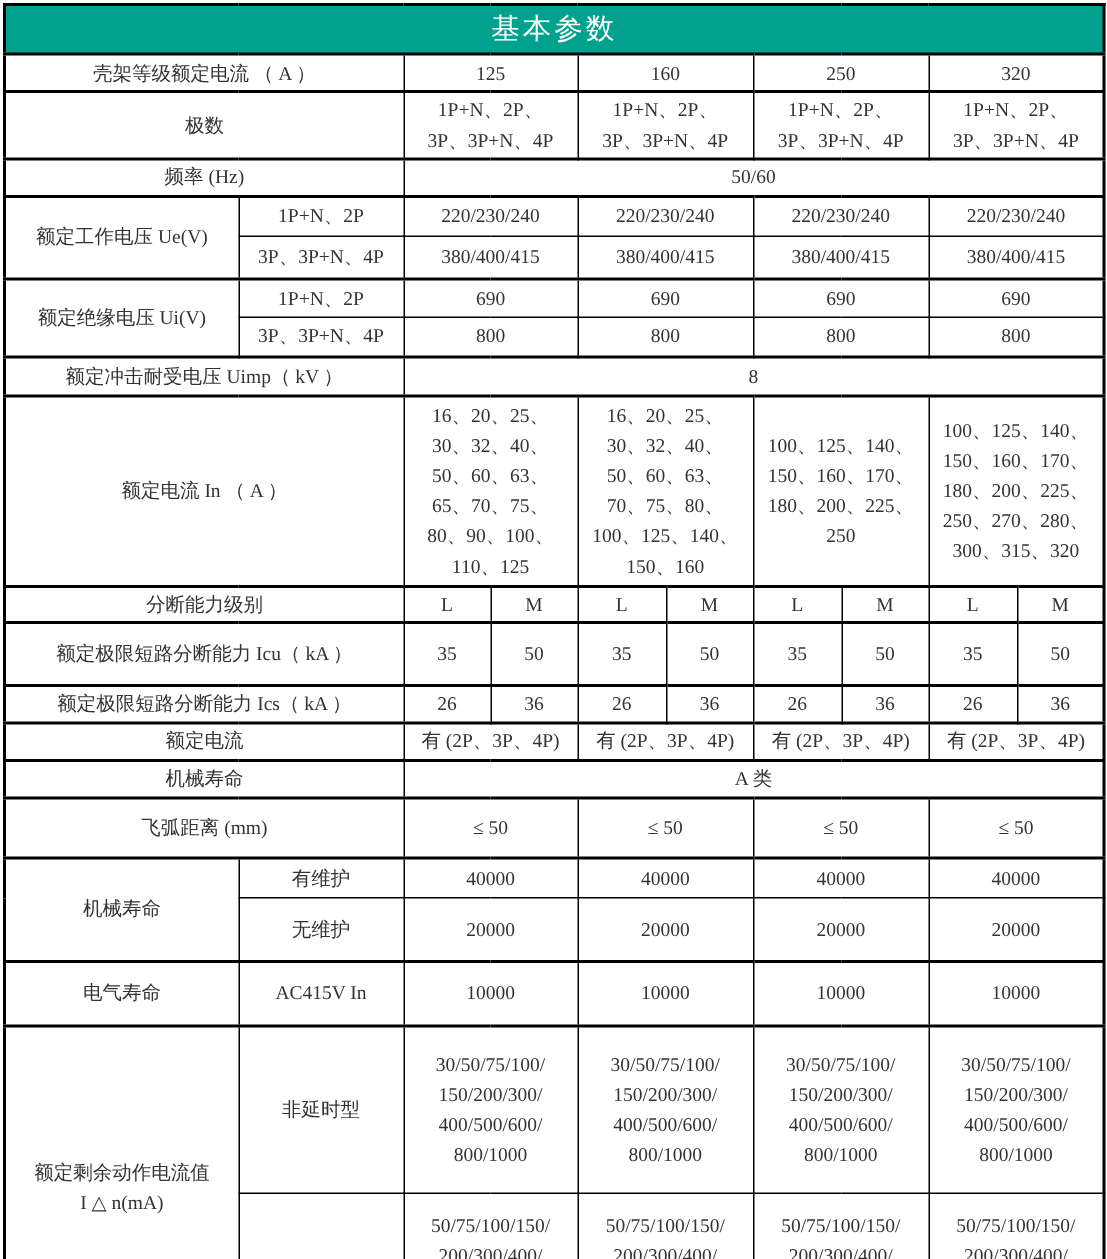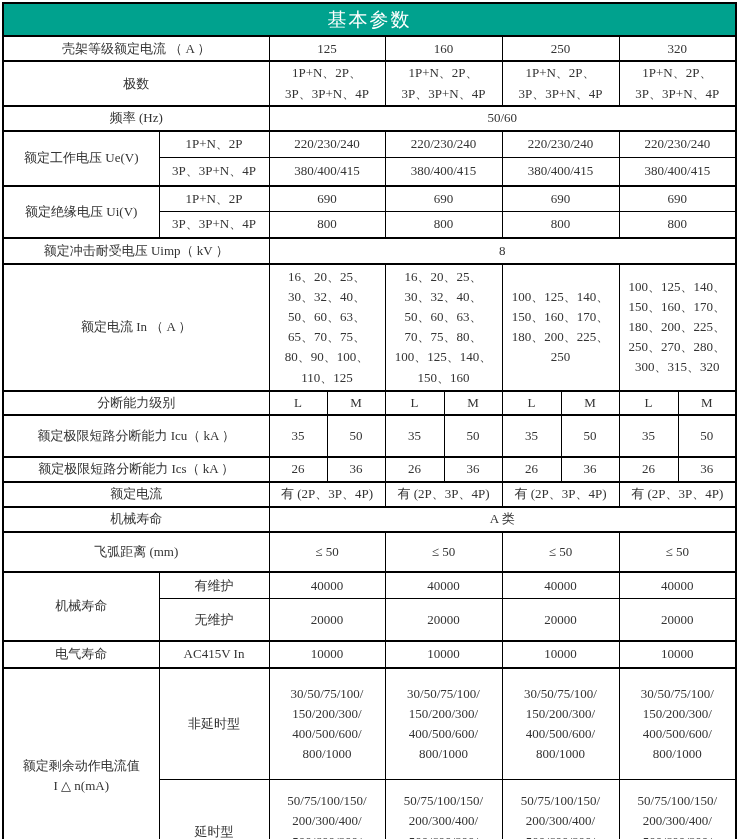--- a/index.html
+++ b/index.html
@@ -216,21 +216,21 @@
       <td colspan="2" class="mb">40000</td>
     </tr>
     <tr style="height:42px">
       <td>无维护</td>
       <td colspan="2" class="mb">20000</td>
       <td colspan="2" class="mb">20000</td>
       <td colspan="2" class="mb">20000</td>
       <td colspan="2" class="mb">20000</td>
     </tr>
 
-    <tr class="g" style="height:27px">
+    <tr class="g" style="height:43px">
       <td class="lab">电气寿命</td>
       <td>AC415V In</td>
       <td colspan="2" class="mb">10000</td>
       <td colspan="2" class="mb">10000</td>
       <td colspan="2" class="mb">10000</td>
       <td colspan="2" class="mb">10000</td>
     </tr>
 
     <tr class="g" style="height:112px">
       <td rowspan="2" class="lab">额定剩余动作电流值

